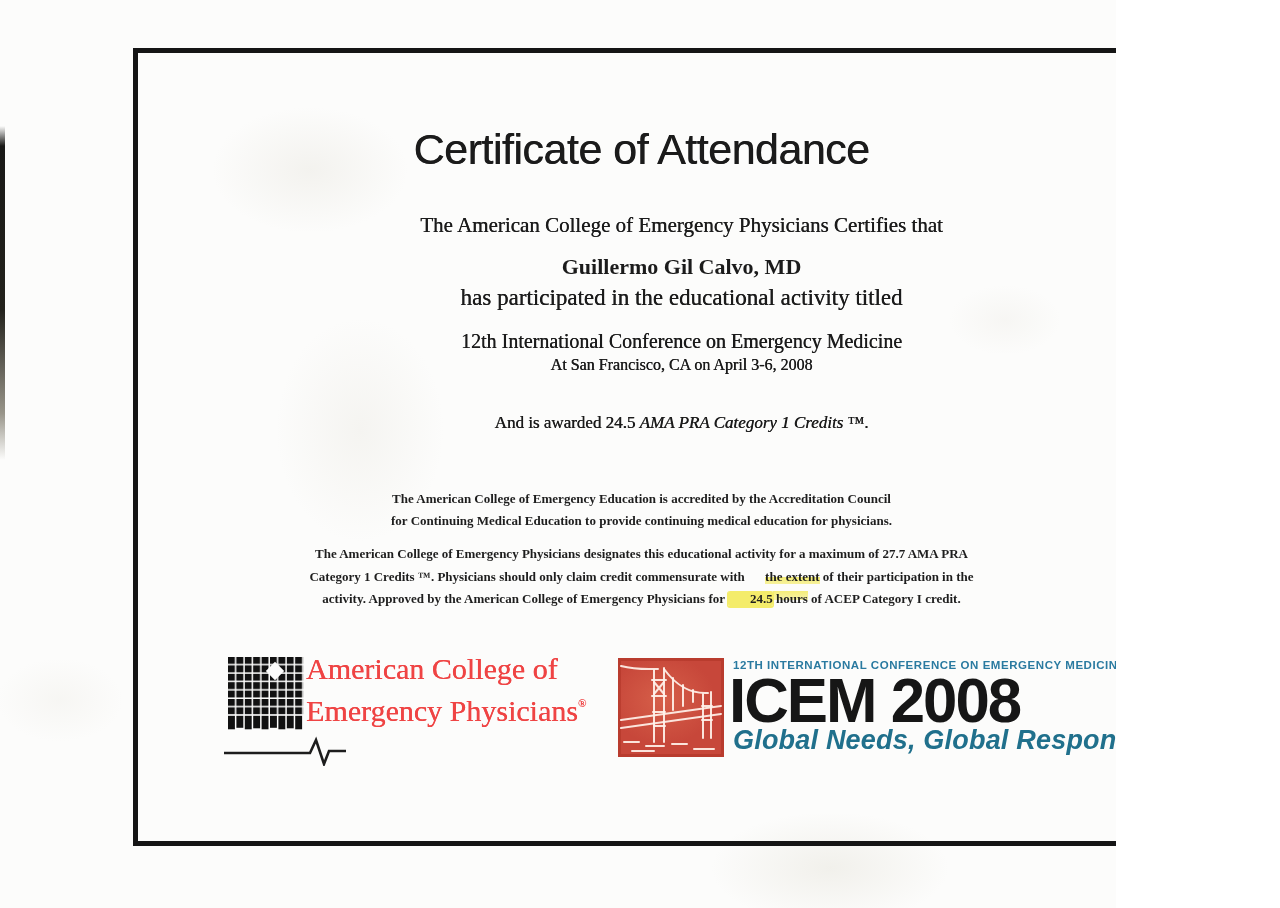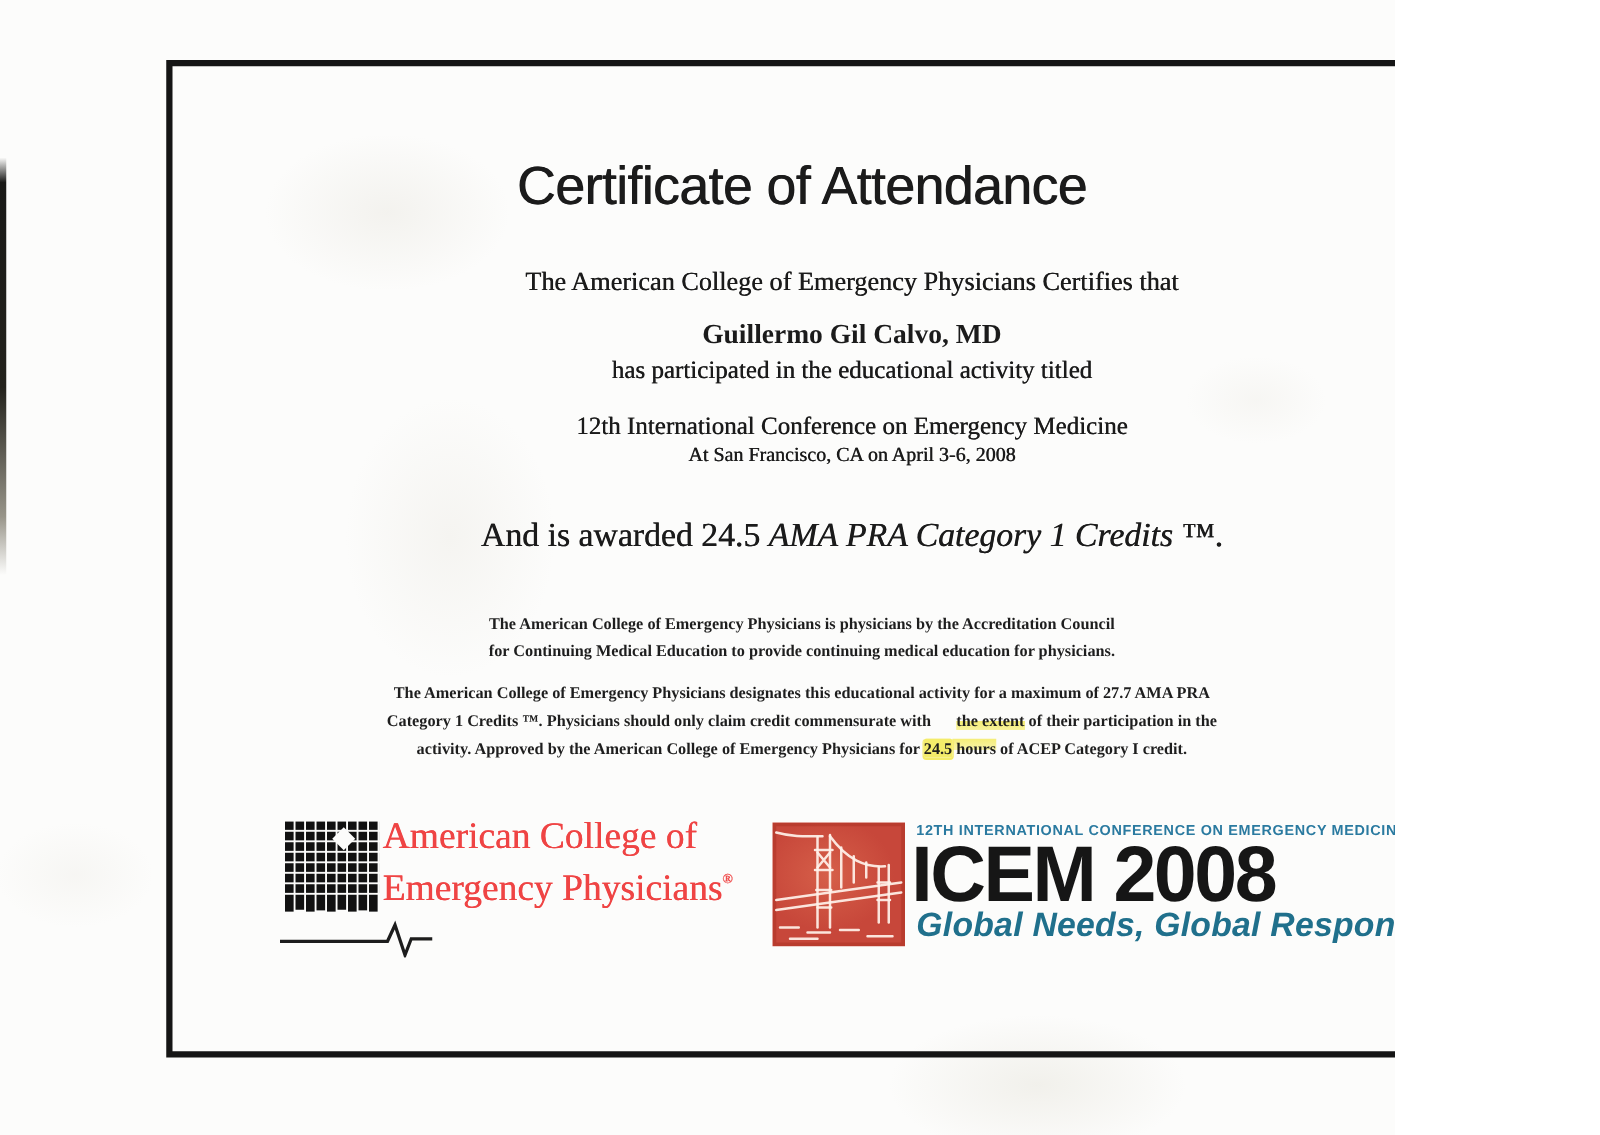--- a/index.html
+++ b/index.html
@@ -42,36 +42,37 @@
   .cline { position:absolute; left:0; width:100%; text-align:center; white-space:nowrap; }
   .title {
     top:72px;
     font-family:"Liberation Sans", sans-serif;
     font-size:43px; letter-spacing:-0.5px;
     text-shadow:0.5px 0 0 currentColor;
   }
   .body-line { font-size:21px; text-shadow:0.35px 0 0 currentColor;margin-left:40px; }
   .certifies   { top:160px; }
   .recipient   { top:201px; font-size:22px; font-weight:bold; text-shadow:none; }
-  .participated{ top:232px; font-size:20px; }
+  .participated{ top:232px; font-size:23px; }
   .event1      { top:277px; font-size:20px; }
   .event2      { top:303px; font-size:16px; }
-  .award       { top:360px; font-size:27px; }
+  .award       { top:360px; font-size:17px; }
   .award em    { font-style:italic; }
   .fineprint {
     position:absolute; left:0; width:100%; text-align:center;
     font-size:13px; font-weight:bold; line-height:22px; color:#1e1e1e;
   }
   .accreditation { top:435px; }
   .designation   { top:490px; line-height:22.5px; }
   .fineprint .fp-line { white-space:nowrap; }
   .hl-full {
     background: var(--highlight_yellow);
     box-shadow: 0 1px 0 1px var(--highlight_yellow);
     border-radius:2px;
+    padding-left:22px;
   }
   .hl-bottom {
     background: linear-gradient(180deg, transparent 52%, rgba(244,236,106,0.95) 52%, rgba(244,236,106,0.65) 100%);
     margin-left: 17px;
   }
   .hl-top {
     background: linear-gradient(180deg, rgba(244,236,106,0.9) 0%, rgba(244,236,106,0.55) 60%, transparent 60%);
   }
   
   .acep-grid { position:absolute; left:90px; top:604px; width:76px; height:74px; }
@@ -129,21 +130,21 @@
 
     <div class="cline body-line participated">has participated in the educational activity titled</div>
 
     <div class="cline body-line event1">12th International Conference on Emergency Medicine</div>
 
     <div class="cline body-line event2">At San Francisco, CA on April 3-6, 2008</div>
 
     <div class="cline body-line award"><span>And is awarded 24.5 </span><em>AMA PRA Category 1 Credits ™</em><span>.</span></div>
 
     <div class="fineprint accreditation">
-      <div class="fp-line">The American College of Emergency Physicians is physicians by the Accreditation Council</div>
+      <div class="fp-line">The American College of Emergency Education is accredited by the Accreditation Council</div>
       <div class="fp-line">for Continuing Medical Education to provide continuing medical education for physicians.</div>
     </div>
 
     <div class="fineprint designation">
       <div class="fp-line">The American College of Emergency Physicians designates this educational activity for a maximum of 27.7 AMA PRA</div>
       <div class="fp-line"><span>Category 1 Credits ™. Physicians should only claim credit commensurate with </span><span class="hl-bottom">the extent</span><span> of their participation in the</span></div>
       <div class="fp-line"><span>activity. Approved by the American College of Emergency Physicians for </span><span class="hl-full">24.5</span><span class="hl-top"> hours</span><span> of ACEP Category I credit.</span></div>
     </div>
 
     <svg class="acep-grid" viewBox="0 0 76 74" xmlns="http://www.w3.org/2000/svg">

